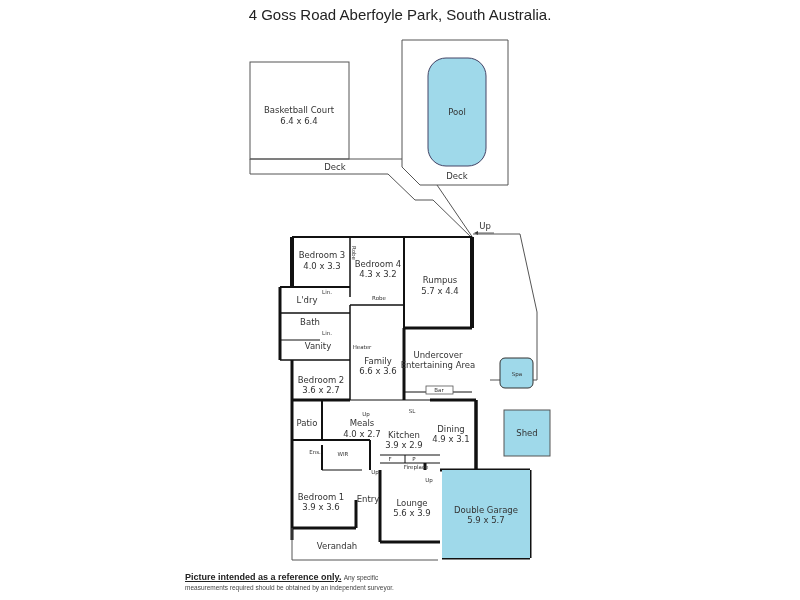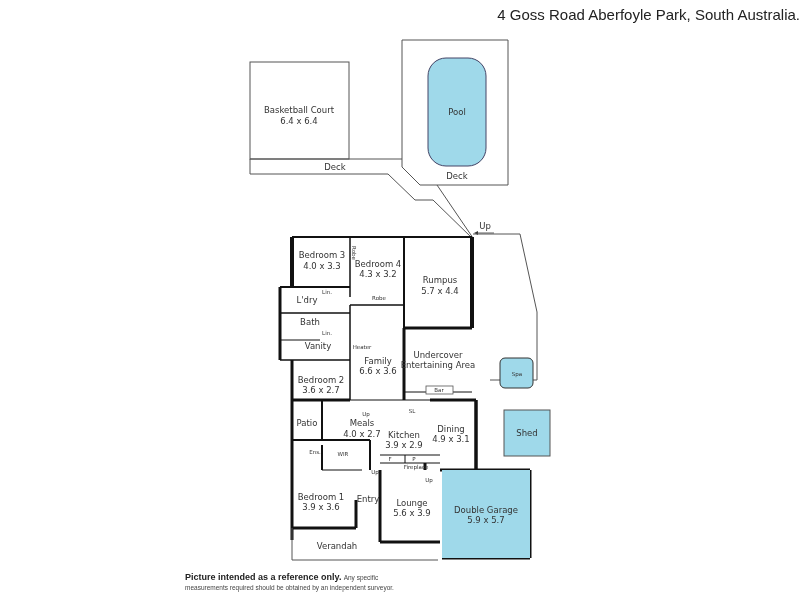--- a/index.html
+++ b/index.html
@@ -1,22 +1,22 @@
 <!DOCTYPE html>
 <html><head>
 <meta charset="utf-8">
 <style>
   html, body { margin:0; padding:0; background:#fff; }
   body { width:800px; height:600px; position:relative; overflow:hidden; font-family:"Liberation Sans", sans-serif; color:#222; }
-  .title { position:absolute; left:0; width:800px; top:6px; text-align:right; font-size:15px; color:#222; }
+  .title { position:absolute; left:0; width:800px; top:6px; text-align:center; font-size:15px; color:#222; }
   svg { position:absolute; left:0; top:0; }
   .lbl { font-family:"DejaVu Sans", sans-serif; font-size:8.5px; fill:#333; text-anchor:middle; }
   .lbl-sm { font-family:"DejaVu Sans", sans-serif; font-size:5.5px; fill:#333; text-anchor:middle; }
   .disclaimer { position:absolute; left:185px; top:572px; font-size:8px; line-height:10px; color:#222; width:320px; }
-  .disclaimer b { font-size:9px; }
+  .disclaimer b { font-size:9px;text-decoration:underline; }
   .disclaimer .small { font-size:6.5px; color:#444; }
 </style>
 </head>
 <body>
 
 <div class="title">4 Goss Road Aberfoyle Park, South Australia.</div>
 
 <svg width="800" height="600" viewBox="0 0 800 600">
 
   <g>

